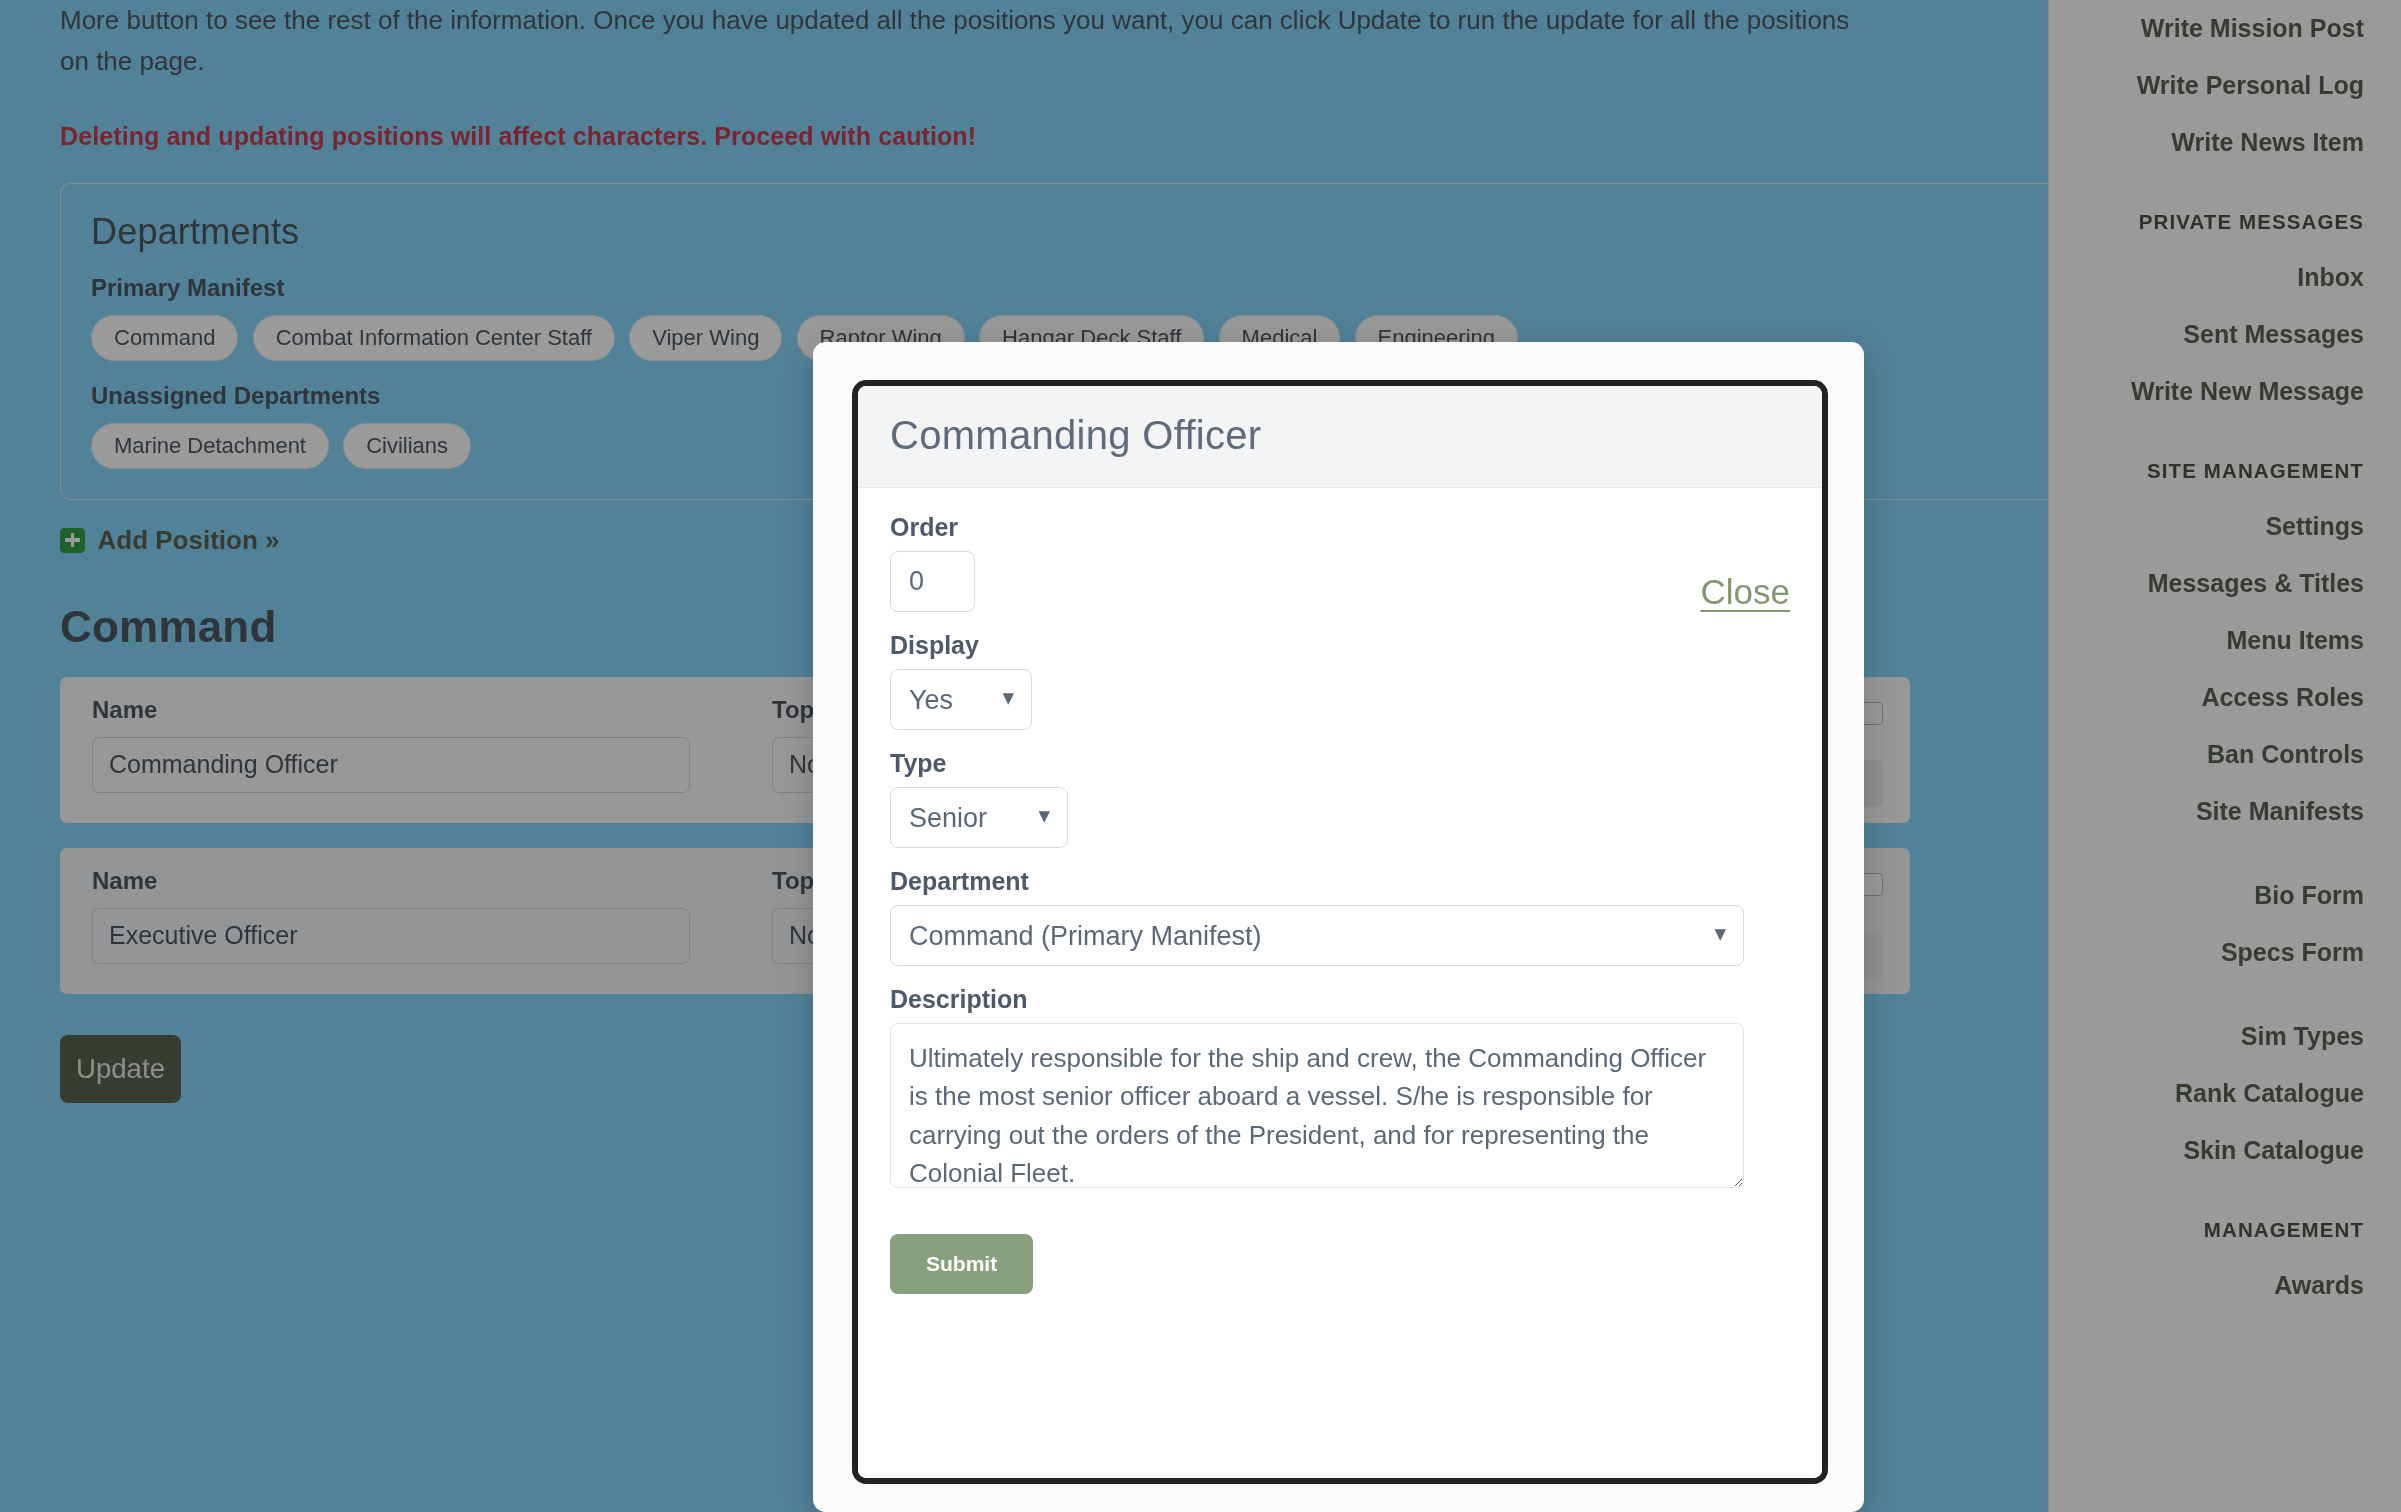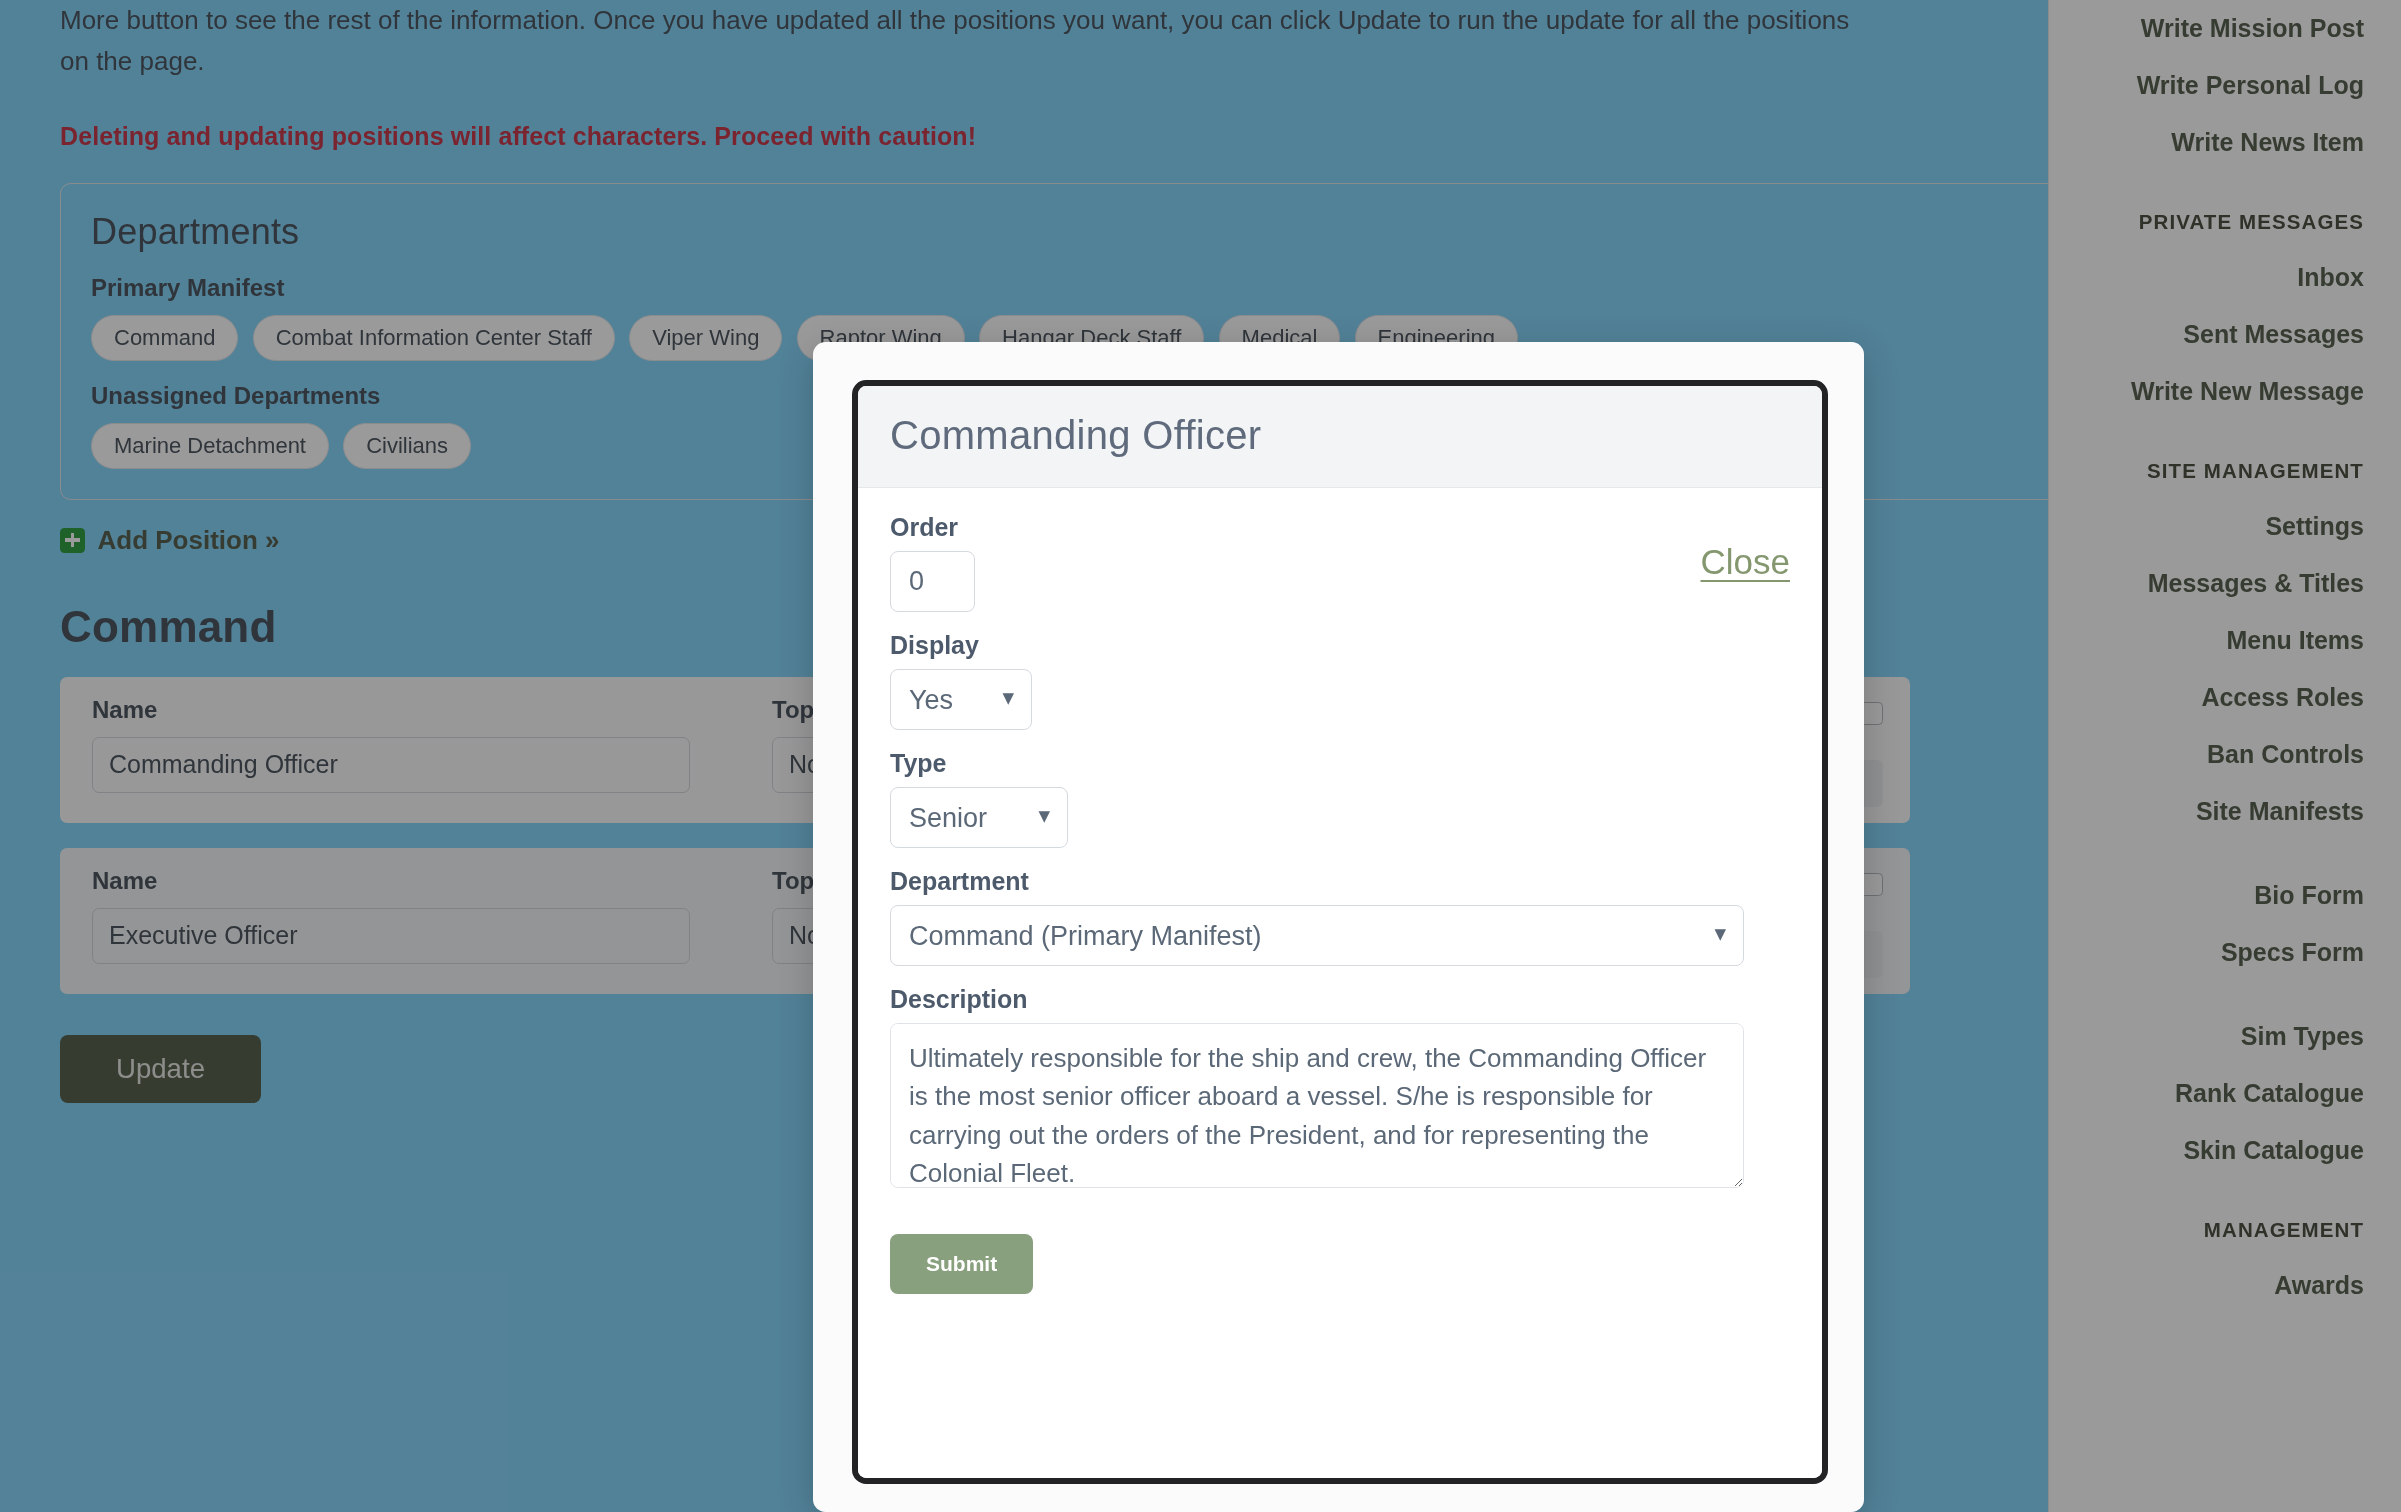--- a/index.html
+++ b/index.html
@@ -161,21 +161,21 @@
     padding: 9px 19.6px;
   }
 
   .update-btn {
     margin-top: 41px;
     background: #4a553f;
     color: #e8e8e4;
     border: none; border-radius: 8px;
     font-family: "Liberation Sans", sans-serif;
     font-size: 27.6px;
-    padding: 18px 56px;
+    padding: 18px 16px;
   }
 
   
   .sidebar {
     position: absolute;
     top: 0; right: 0;
     width: 353px; height: 1512px;
     background: #ffffff;
     border-left: 0.9px solid #e3e6ea;
     text-align: right;
@@ -240,21 +240,21 @@
     letter-spacing: 0.3px;
   }
   .modal-body {
     padding: 25px 32px 0 32px;
     background: #fff;
     flex: 1;
   }
   .row-order {
     display: flex;
     justify-content: space-between;
-    align-items: center;
+    align-items: flex-end;
   }
   .m-label {
     font-size: 25px;
     font-weight: 700;
     color: #4d5a6b;
     margin-bottom: 9px;
     display: block;
   }
   .close-link {
     font-size: 35px;

